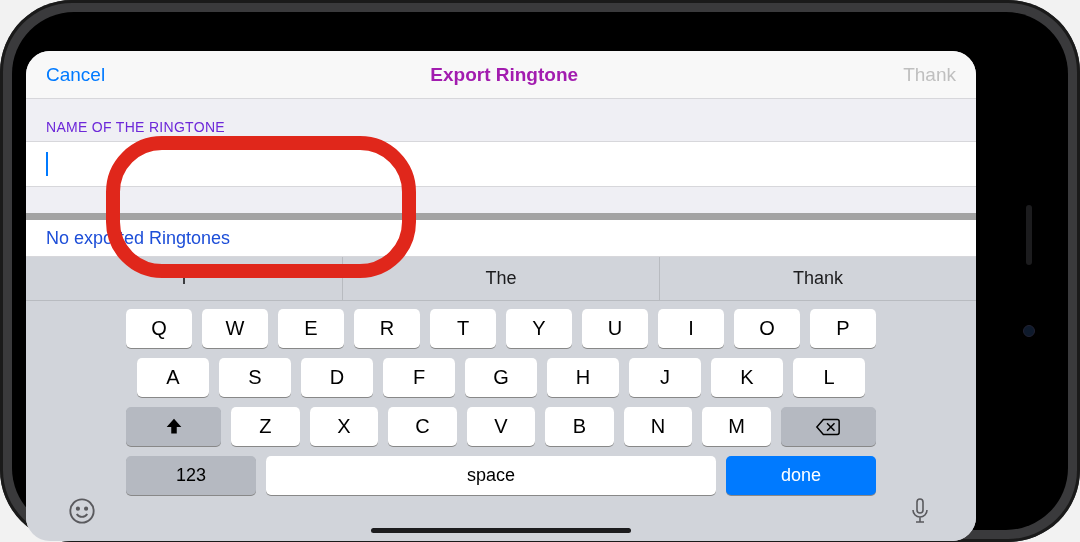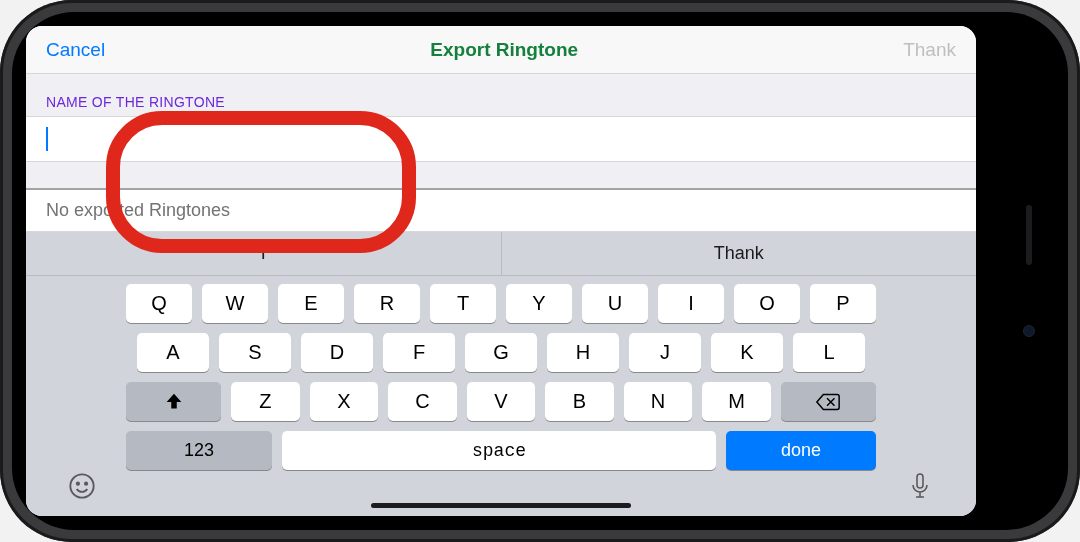--- a/index.html
+++ b/index.html
@@ -26,56 +26,57 @@
       background: #000;
       border-top-left-radius: 28px; border-bottom-left-radius: 28px;
       z-index: 50;
       display:flex; flex-direction:column; align-items:center; justify-content:center; gap:60px;
     }
     .speaker{width:6px;height:60px;background:#1c1c1e;border-radius:3px;}
     .camera{width:12px;height:12px;border-radius:50%;background:#0e1a2c;border:1px solid #223;}
     .screen {
       width: 100%; height: 100%;
       background: #efeff4;
-      border-radius: 16px;
+      border-radius: 24px;
       overflow: hidden;
       display: flex; flex-direction: column;
       position: relative;
+      margin-top: 25px;
     }
 
     
     .navbar {
       height: 48px; background: #f8f8f8;
       display: flex; align-items: center; justify-content: space-between;
       padding: 0 20px; border-bottom: 1px solid #d7d7db;
     }
     .nav-cancel { color: #007aff; font-size: 19px; }
-    .nav-title  { color: #15803d; font-size: 19px; font-weight: 600; }
+    .nav-title  { color: #a21caf; font-size: 19px; font-weight: 600; }
     .nav-export { color: #bfbfbf; font-size: 19px; }
 
     
     .content { flex: 0 0 auto; }
     .section-header {
       padding: 20px 20px 6px 20px;
       font-size: 14px; color: #6d28d9; letter-spacing: .3px;
     }
     .input-row {
       background: #fff; border-top:1px solid #d7d7db; border-bottom:1px solid #d7d7db;
       height: 46px; display:flex; align-items:center; padding: 0 20px;
     }
     .input-caret {
       width: 2px; height: 24px; background:#007aff;
       animation: blink 1s step-end infinite;
     }
     @keyframes blink { 50% { opacity: 0; } }
     .status-row {
       background: #fff; margin-top: 26px;
-      border-top:2px solid #a3a3a3; border-bottom:1px solid #d7d7db;
+      border-top:7px solid #a3a3a3; border-bottom:1px solid #d7d7db;
       height: 44px; display:flex; align-items:center; padding: 0 20px;
-      color:#737373; font-size:18px;
+      color:#1d4ed8; font-size:18px;
     }
 
     
     .keyboard { flex:1; background:#d1d4da; display:flex; flex-direction:column; }
     .suggest { display:flex; height:44px; border-bottom:1px solid #b8bbc0; }
     .suggest div {
       flex:1; display:flex; justify-content:center; align-items:center;
       color:#1c1c1e; font-size:18px;
       border-right:1px solid #b8bbc0;
     }
@@ -83,22 +84,22 @@
     .krows { flex:1; padding: 8px 100px 6px 100px; display:flex; flex-direction:column; gap:10px; position:relative;}
     .krow { display:flex; gap:10px; justify-content:center; }
     .key {
       background:#fff; border-radius:5px; box-shadow:0 1px 0 #888;
       width:72px; height:39px; display:flex; align-items:center; justify-content:center;
       font-size:20px; color:#000;
     }
     .key.func { background:#b5b9c1; }
     .key.wide { width:100px; }
     .key.done { background:#007aff; color:#fff; font-size:18px; }
-    .key.space{ flex:1; font-size:18px;font-family:Liberation Mono, monospace; }
-    .key.num  { width:146px; font-size:18px; }
+    .key.space{ flex:1; font-size:18px; }
+    .key.num  { width:130px; font-size:18px; }
     .key.shift svg, .key.del svg { display:block; }
 
     .emoji-btn, .mic-btn {
       position:absolute; bottom:14px; width:32px; height:32px;
       display:flex; align-items:center; justify-content:center;
       color:#5a5a5e; font-size:26px;
     }
     .emoji-btn{ left:40px; }
     .mic-btn  { right:40px; }
 
@@ -136,20 +137,21 @@
         <div class="section-header">NAME OF THE RINGTONE</div>
         <div class="input-row">
           <div class="input-caret"></div>
         </div>
         <div class="status-row">No exported Ringtones</div>
       </div>
 
       <div class="keyboard">
         <div class="suggest">
           <div>I</div>
+          <div>The</div>
           <div>Thank</div>
         </div>
 
         <div class="krows">
           <div class="krow">
             <div class="key">Q</div>
             <div class="key">W</div>
             <div class="key">E</div>
             <div class="key">R</div>
             <div class="key">T</div>

